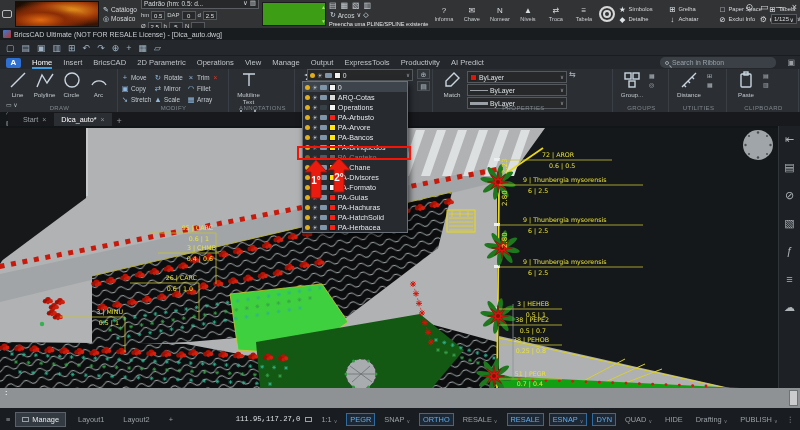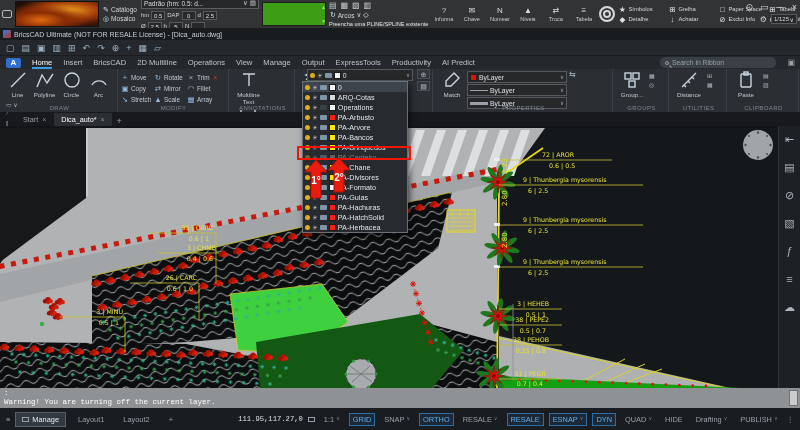--- a/index.html
+++ b/index.html
@@ -90,21 +90,21 @@
   #compass{position:absolute;left:741px;top:2px}
   
   #cmd{position:absolute;top:388px;left:0;width:800px;height:20px;background:#8f9294;font-family:"Liberation Mono",monospace;font-size:7.5px;color:#fdfdfd;padding:1px 0 0 4px}
   #cmd .ln{line-height:9px;white-space:nowrap}
   #cmd-scroll{position:absolute;right:2px;top:390px;width:9px;height:16px;background:#caccce;border:1px solid #6f7274;z-index:5}
   
   #status{position:absolute;top:408px;left:0;width:800px;height:22px;background:#191c20;display:flex;align-items:center;gap:5px;padding:0 6px;font-size:7.4px;color:#9aa0a6}
   .stab{display:flex;align-items:center;gap:3px;padding:2px 6px;border:1px solid transparent}
   .stab.model{background:#343a41;border-color:#5a6168;color:#e8ebee}
   .sicon{width:7px;height:5px;border:1px solid #9aa0a6;display:inline-block}
-  .toggle{display:flex;align-items:flex-start;gap:2px;padding:1px 3px;border:1px solid transparent;white-space:nowrap}
+  .toggle{display:flex;align-items:flex-end;gap:2px;padding:1px 3px;border:1px solid transparent;white-space:nowrap}
   .toggle.on{color:#5cb0f0;border-color:#2e6da4;background:#1d2836}
   .toggle .dd{font-size:5px;color:#7a828a}
   #coords{font-family:"Liberation Mono",monospace;font-size:7.2px;color:#dfe2e5;margin-left:auto}
   .spacer{flex:1}
 </style>
 </head>
 <body>
 
 <div id="app">
   <div id="plugin-bar">
@@ -269,21 +269,21 @@
       <span class="qicon">+</span>
       <span class="qicon">▦</span>
       <span class="qicon">▱</span>
     </div>
   <div id="tab-row">
     <span class="applogo">A</span>
     <span id="tabs-host" style="display:flex;gap:11px">
         <span class="rtab active">Home</span>
         <span class="rtab">Insert</span>
         <span class="rtab">BricsCAD</span>
-        <span class="rtab">2D Multiline</span>
+        <span class="rtab">2D Parametric</span>
         <span class="rtab">Operations</span>
         <span class="rtab">View</span>
         <span class="rtab">Manage</span>
         <span class="rtab">Output</span>
         <span class="rtab">ExpressTools</span>
         <span class="rtab">Productivity</span>
         <span class="rtab">AI Predict</span>
       </span>
     <span id="ribbon-search">
         <span class="mag"></span>
@@ -1207,41 +1207,40 @@
       <span>▤</span>
       <span>⊘</span>
       <span>▧</span>
       <span>ƒ</span>
       <span>≡</span>
       <span>☁</span>
     </div>
   </div>
   <div id="cmd">
     <div class="ln">:</div>
-    <div class="ln">Warning! You are turning off the current layer.</div>
   </div>
   <div id="cmd-scroll"></div>
   <div id="status">
       <span>≡</span>
       <span class="stab model">
         <span class="sicon"></span>
         <span>Manage</span>
       </span>
       <span class="stab">Layout1</span>
       <span class="stab">Layout2</span>
       <span class="stab">+</span>
       <span class="spacer"></span>
       <span id="coords">111.95,117.27,0</span>
       <span class="sicon"></span>
       <span class="toggle">
         <span>1:1</span>
         <span class="dd">∨</span>
       </span>
       <span class="toggle on">
-        <span>GRID</span>
+        <span>PEGR</span>
       </span>
       <span class="toggle">
         <span>SNAP</span>
         <span class="dd">∨</span>
       </span>
       <span class="toggle on">
         <span>ORTHO</span>
       </span>
       <span class="toggle">
         <span>RESALE</span>

